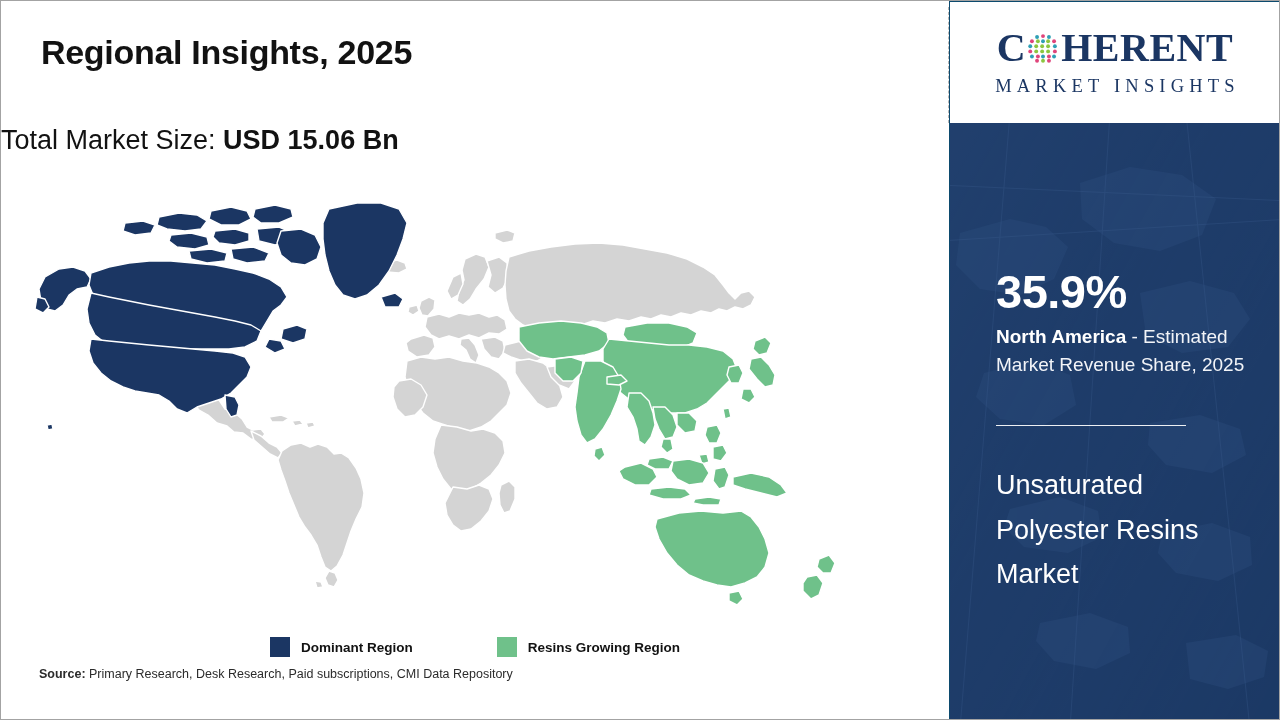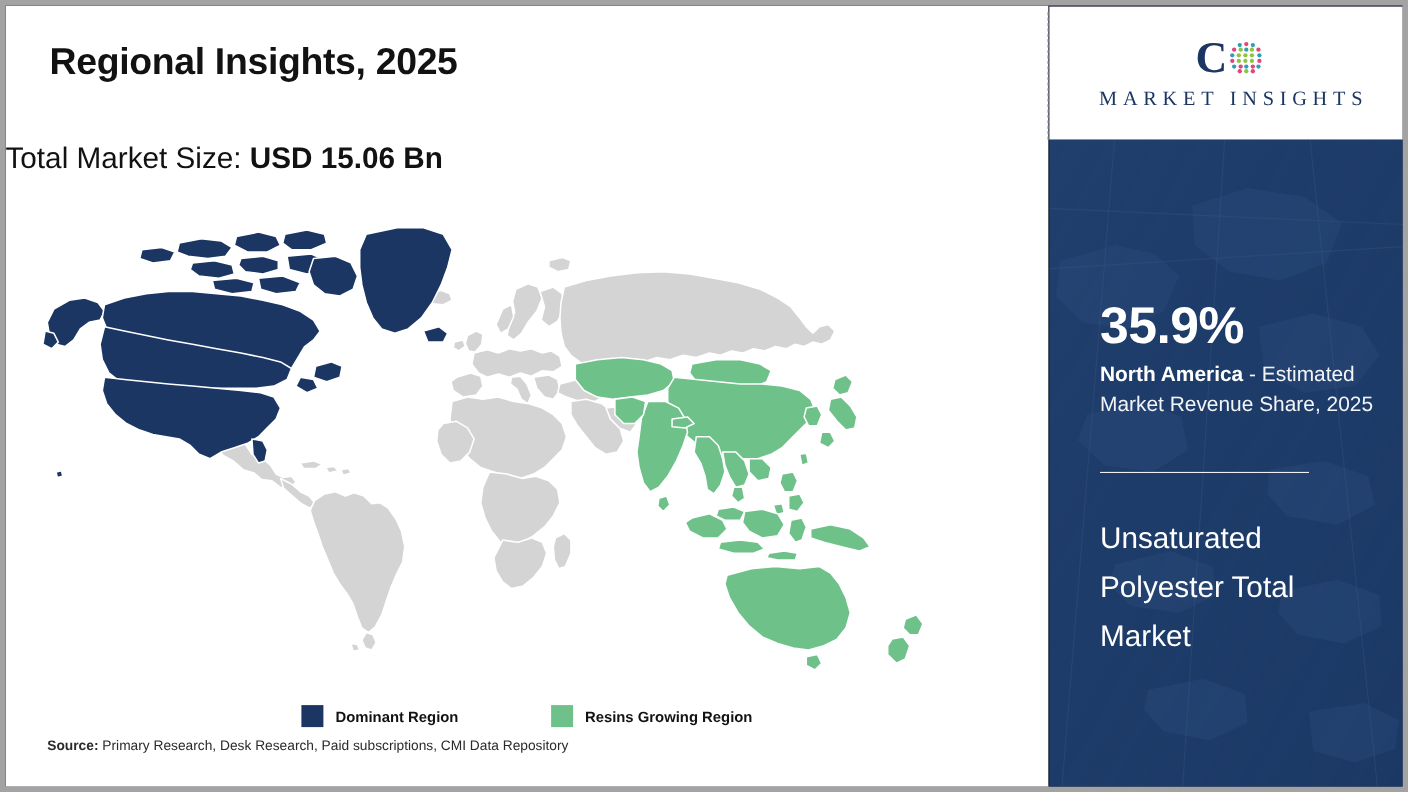--- a/index.html
+++ b/index.html
@@ -6,22 +6,22 @@
   body{
     width:1280px;height:720px;
     background:#ffffff;
     font-family:"Liberation Sans", sans-serif;
     overflow:hidden;
   }
   #canvas{
     position:relative;
     width:1280px;height:720px;
     box-sizing:border-box;
-    border:5px solid #a3a3a3;
-    background:#0f172a;
+    border:1px solid #a3a3a3;
+    background:#0c4a6e;
     overflow:hidden;
   }
 
   
   #left-pane{
     position:absolute;left:0;top:0;width:948px;height:718px;
     background:#ffffff;
   }
   #page-title{
     position:absolute;left:40px;top:32px;
@@ -329,20 +329,21 @@
             <circle cx="14" cy="30" r="2.3" fill="#e0457b"></circle>
             <circle cx="20" cy="30" r="2.3" fill="#2f9fb5"></circle>
             <circle cx="27" cy="30" r="2.3" fill="#e0457b"></circle>
             <circle cx="33" cy="30" r="2.3" fill="#2f9fb5"></circle>
             <circle cx="13" cy="35" r="2.3" fill="#e0457b"></circle>
             <circle cx="20" cy="35" r="2.3" fill="#8cc63f"></circle>
             <circle cx="27" cy="35" r="2.3" fill="#e0457b"></circle>
           </g>
         </svg>
       </span>
+      <span class="c-glyph">HERENT</span>
     </div>
     <div id="logo-sub">MARKET INSIGHTS</div>
   </div>
 
   <div id="blue-panel">
     <div id="panel-texture">
       <svg viewBox="0 0 330 596" xmlns="http://www.w3.org/2000/svg" preserveAspectRatio="xMidYMid slice">
         <defs>
           <linearGradient id="pg" x1="0" y1="0" x2="1" y2="1">
             <stop offset="0%" stop-color="#2a4a7a" stop-opacity=".55"></stop>
@@ -371,16 +372,16 @@
         </g>
       </svg>
     </div>
 
     <div id="panel-inner">
       <div id="stat-percent">35.9%</div>
       <div id="stat-desc">
         <span class="region">North America</span><span> - Estimated Market Revenue Share, 2025</span>
       </div>
       <div id="panel-rule"></div>
-      <div id="market-name">Unsaturated Polyester Total Market</div>
+      <div id="market-name">Unsaturated Polyester Resins Market</div>
     </div>
   </div>
 </div>
 
 </body></html>

